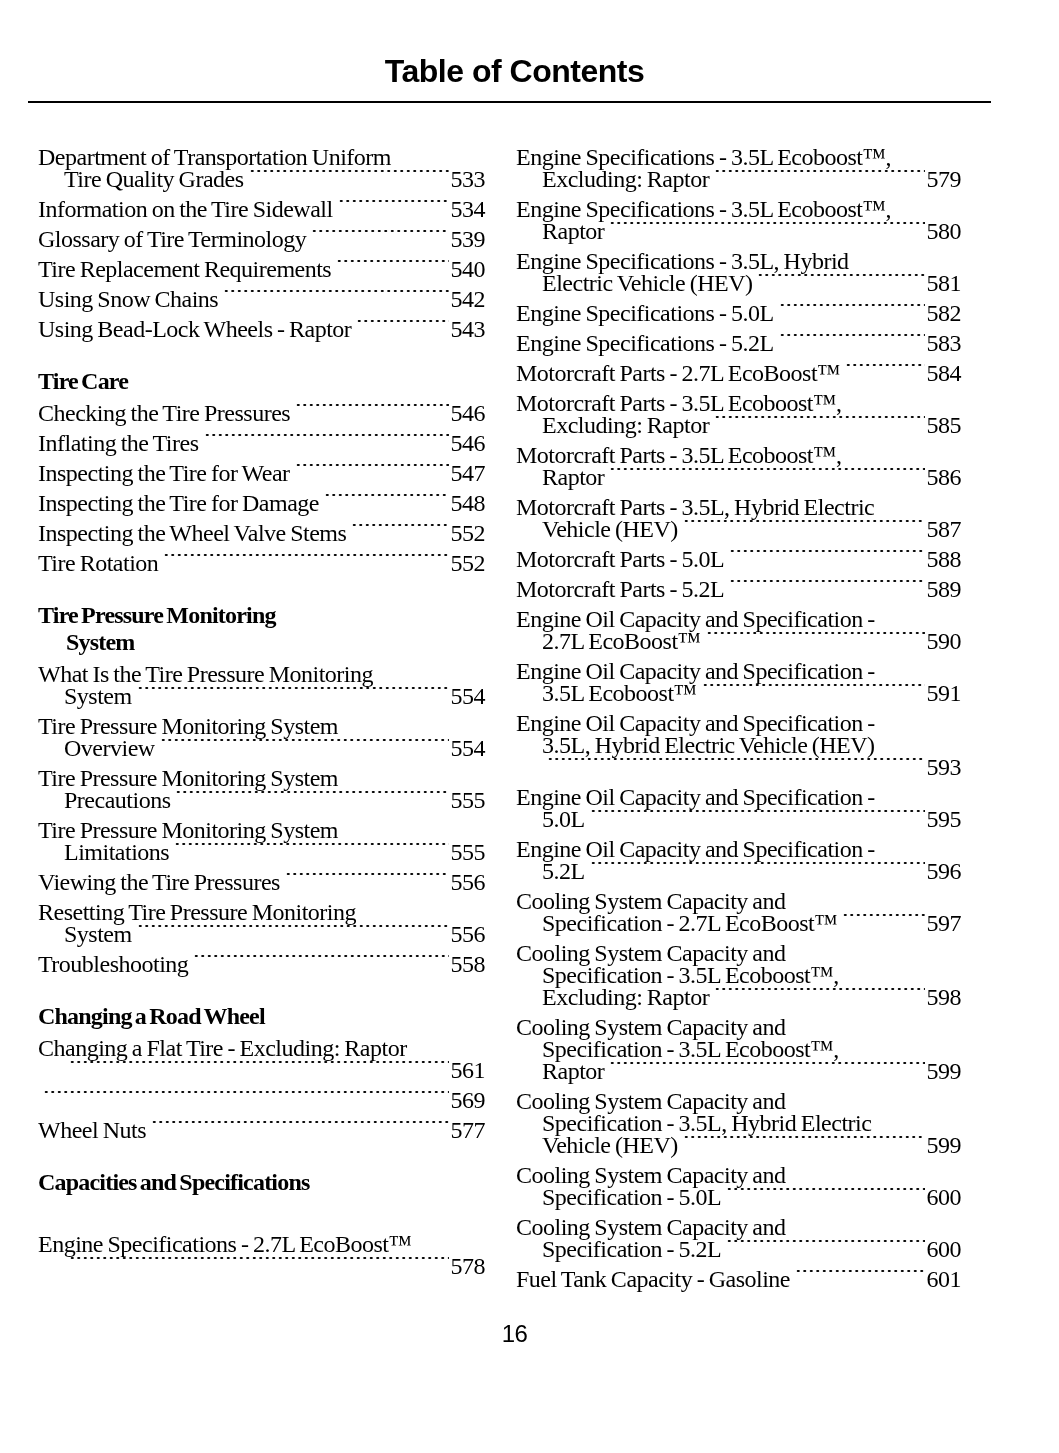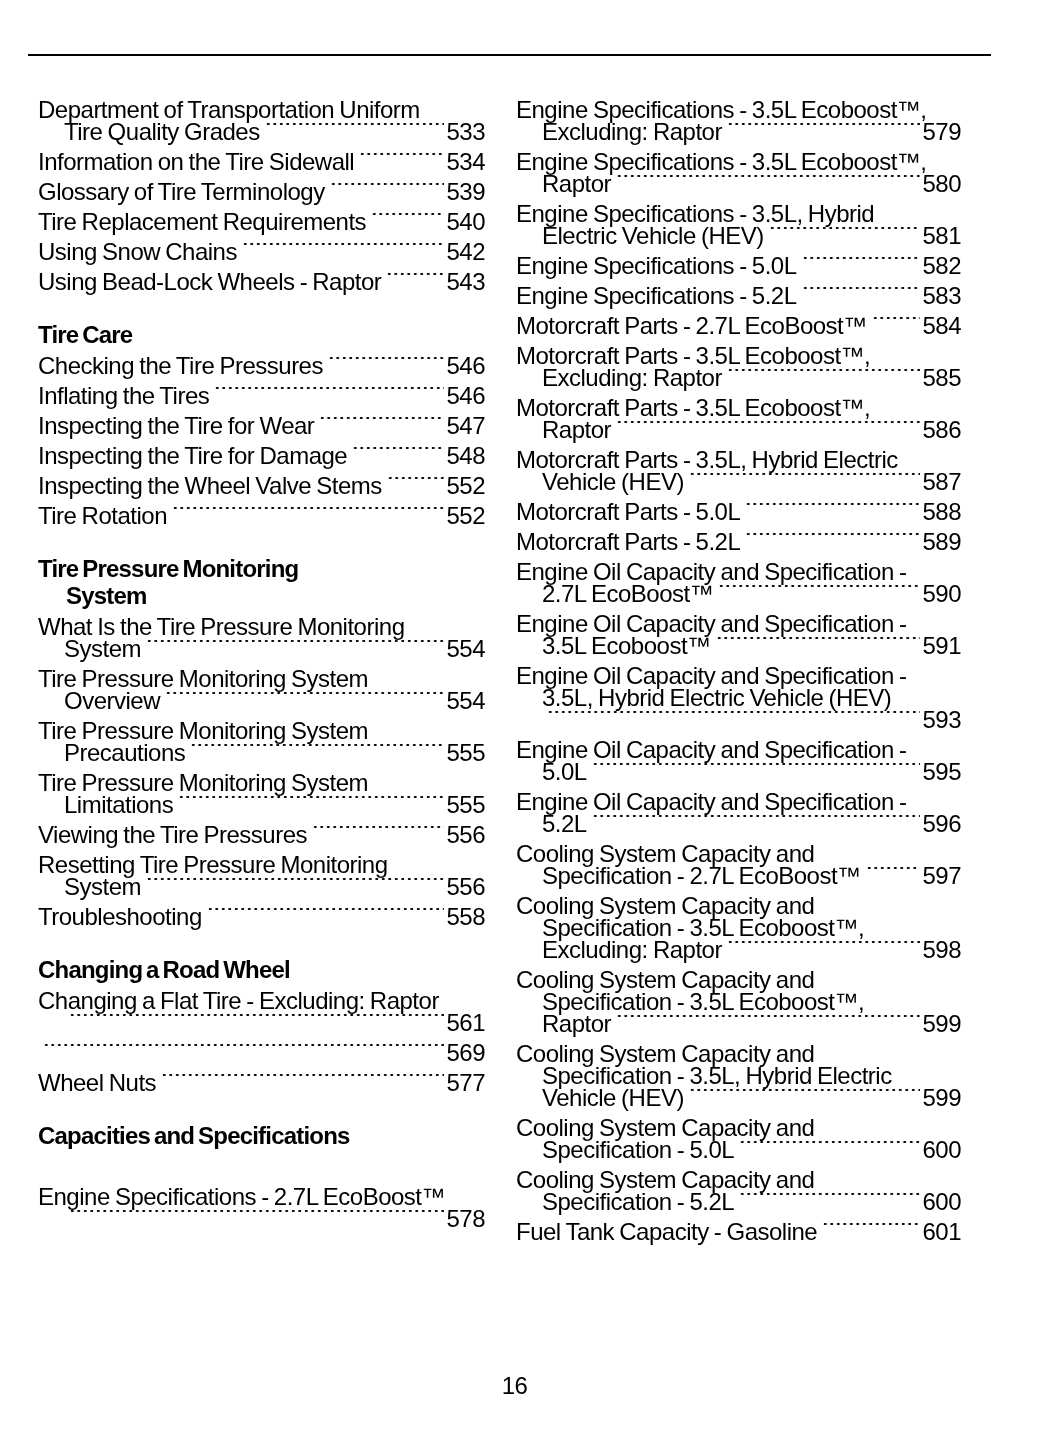--- a/index.html
+++ b/index.html
@@ -28,20 +28,21 @@
     border-top: 2px solid #000;
     margin-left: -10px;
     height: 0;
   }
   .columns { display: flex; padding-top: 43px; }
   .col {
     width: 447px;
     font-size: 24px;
     letter-spacing: -0.5px;
     word-spacing: -1px;
+    font-family: Liberation Serif, serif;
   }
   .col + .col { margin-left: 31px; width: 445px; }
 
   .entry { margin-bottom: 8px; }
   .eline, .lastline { line-height: 22px; }
   .entry > :not(:first-child) { padding-left: 26px; }
   .lastline { display: flex; }
   .txt { white-space: pre; flex: 0 0 auto; }
   .leader {
     flex: 1 1 auto;
@@ -59,30 +60,31 @@
     font-size: 24px; line-height: 27px;
     letter-spacing: -0.8px;
     word-spacing: -2px;
     margin: 28px 0 7px 0;
   }
   .heading .hline:not(:first-child) { padding-left: 28px; }
   .heading.space-after { margin-bottom: 37px; }
 
   .footer {
     position: absolute;
-    top: 1372px; left: 38px; width: 953px;
+    top: 1320px; left: 38px; width: 953px;
     text-align: center;
     font-size: 24px;
     letter-spacing: -0.5px;
   }
 </style>
 </head>
 <body>
 
 <div class="page">
+  <div class="title">Table of Contents</div>
   <div class="rule"></div>
   <div class="columns">
     <div class="col">
         <div class="entry">
           <div class="eline">Department of Transportation Uniform</div>
           <div class="lastline">
             <span class="txt">Tire Quality Grades</span>
             <span class="leader"></span>
             <span class="pg">533</span>
           </div>

